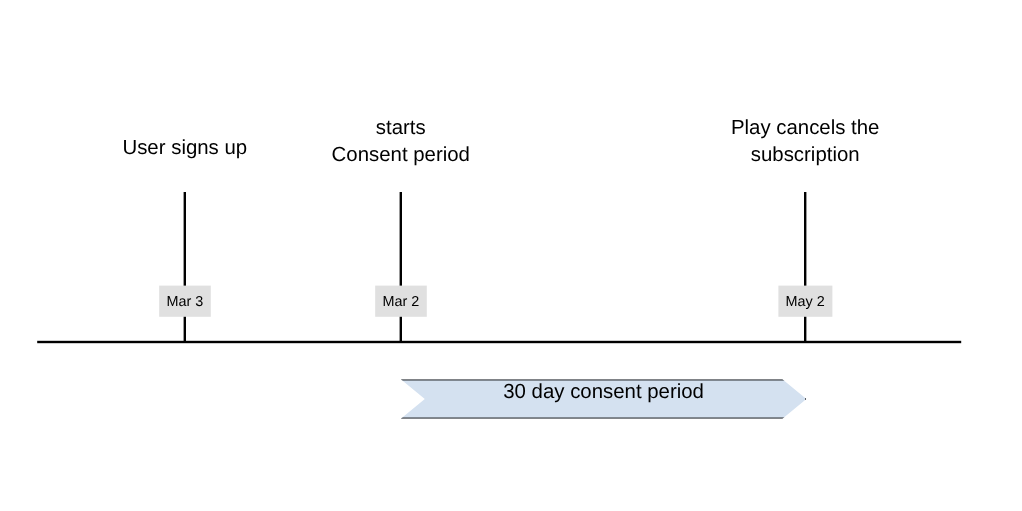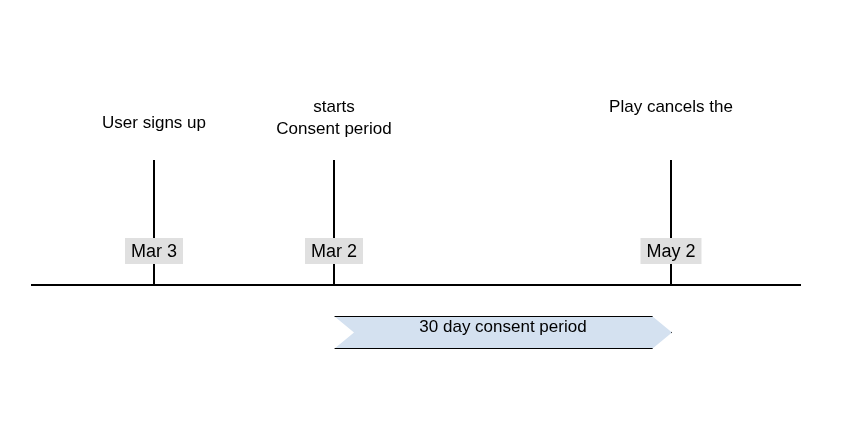--- a/index.html
+++ b/index.html
@@ -60,21 +60,21 @@
   .marker-caption.two-line { top: 96px; }
 
   .marker-date {
     position: absolute;
     top: 238px;
     left: 50%;
     transform: translateX(-50%);
     white-space: nowrap;
     background: #e0e0e0;
     color: #000000;
-    font-size: 18px;
+    font-size: 12px;
     line-height: 26px;
     padding: 0 6px;
     font-family: "Liberation Sans", sans-serif;
   }
 
   
   .period-banner {
     position: absolute;
     top: 316px;
     height: 33px;
@@ -114,20 +114,21 @@
       <div>starts</div>
       <div>Consent period</div>
     </div>
     <div class="marker-stem"></div>
     <div class="marker-date">Mar 2</div>
   </div>
 
   <div class="event-marker" style="left:671px;">
     <div class="marker-caption two-line">
       <div>Play cancels the</div>
+      <div>subscription</div>
     </div>
     <div class="marker-stem"></div>
     <div class="marker-date">May 2</div>
   </div>
 
   <div class="period-banner" style="left:334px; width:338px;">
     <span class="period-banner-label">30 day consent period</span>
   </div>
 
 </div>

